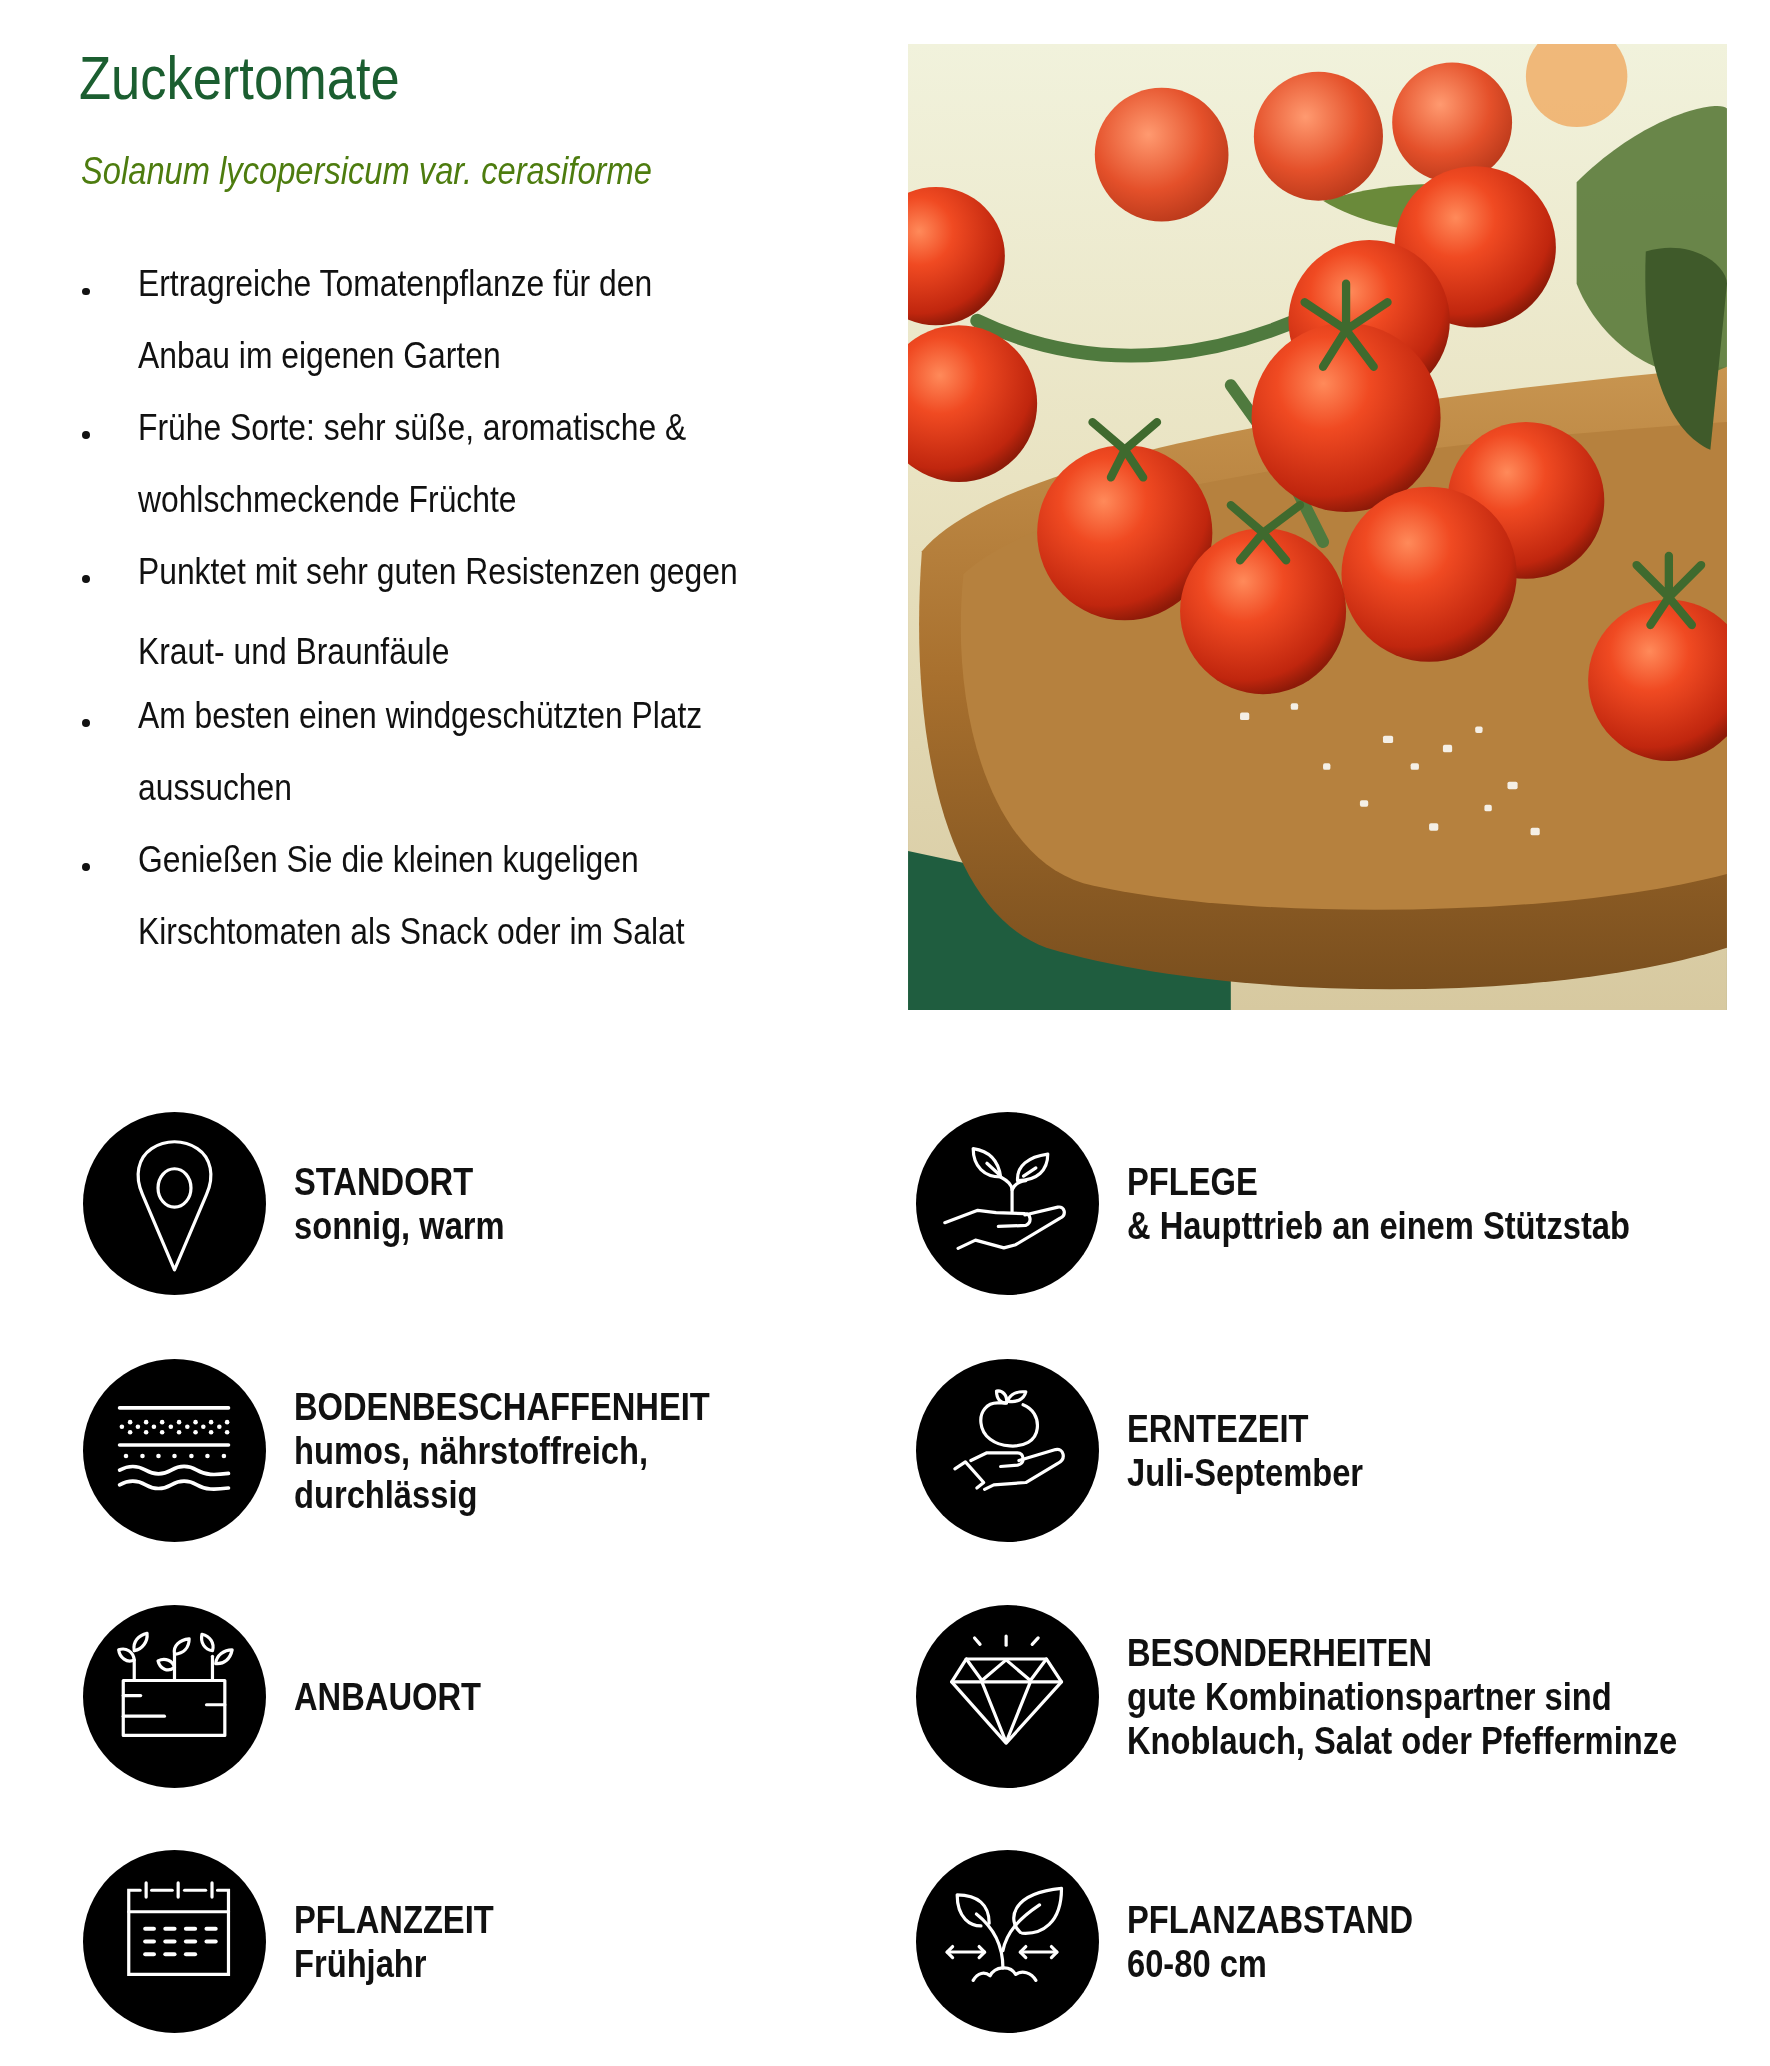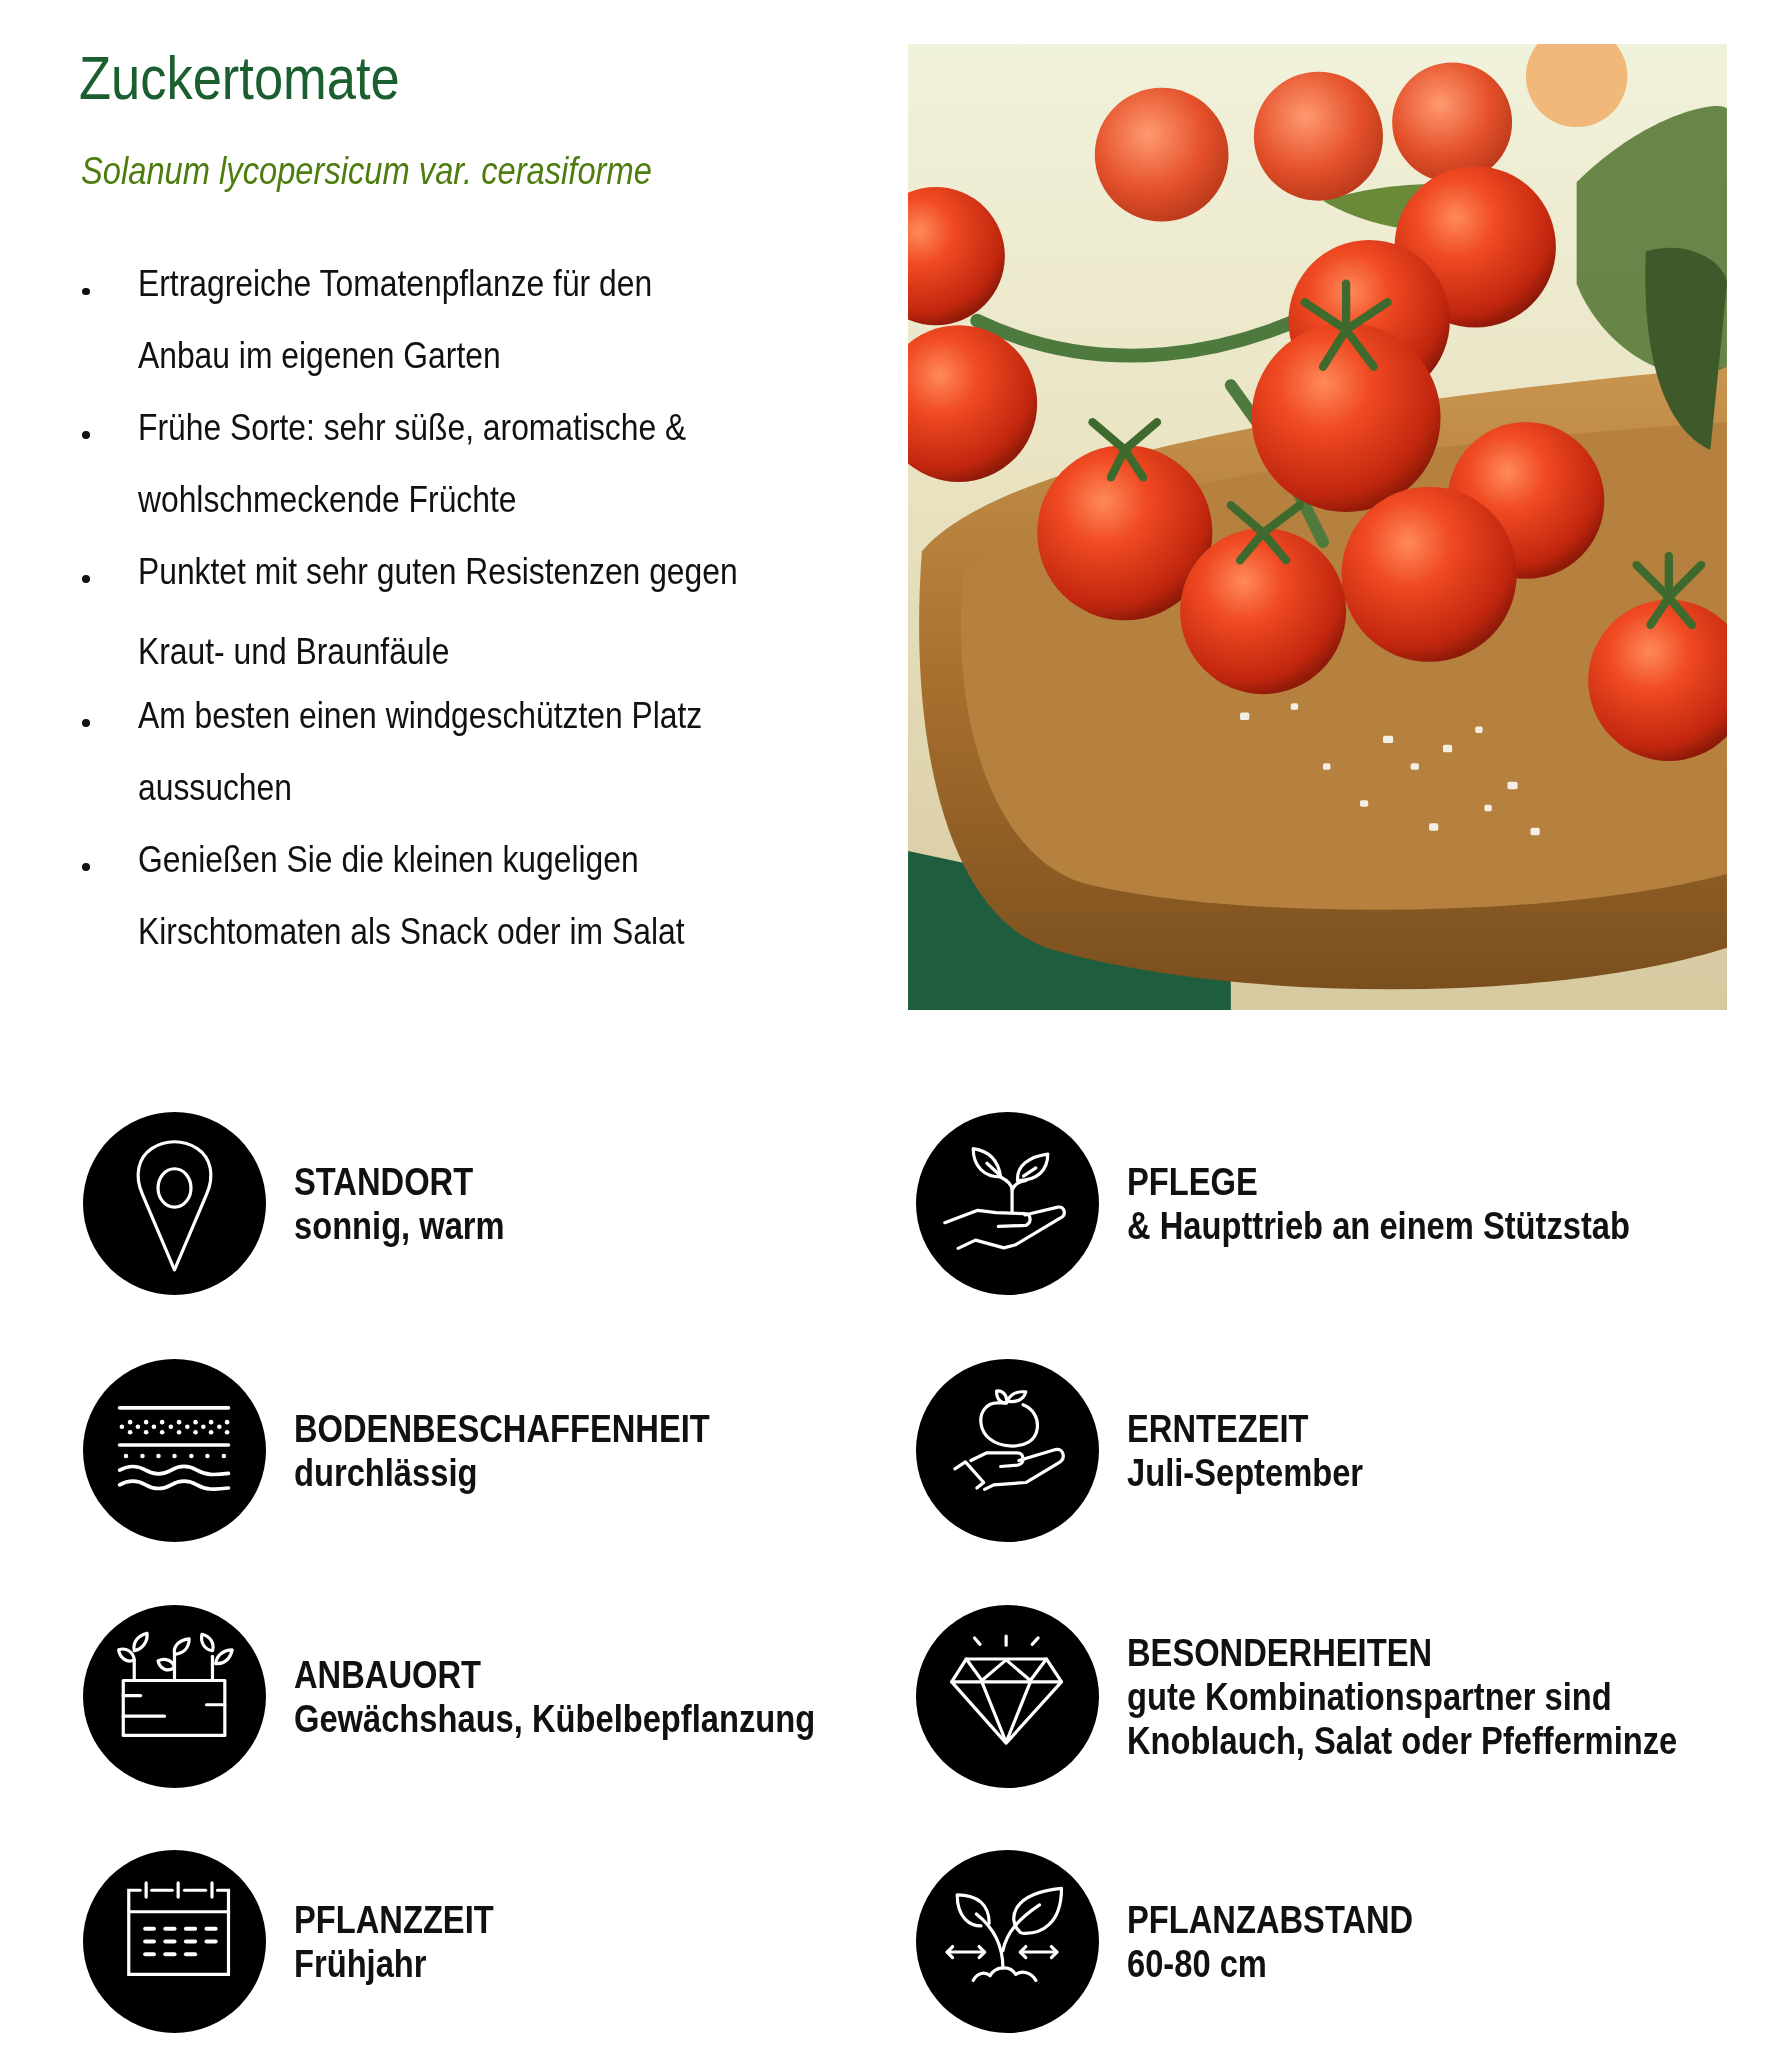--- a/index.html
+++ b/index.html
@@ -187,20 +187,21 @@
           <circle cx="237" cy="212" r="5"></circle>
           <circle cx="272" cy="212" r="5"></circle>
           <circle cx="308" cy="212" r="5"></circle>
       </g>
       <path d="M80 243 C100 232 118 232 137 243 C156 254 174 254 193 243 C212 232 230 232 249 243 C268 254 286 254 318 250"></path>
       <path d="M80 275 C100 264 118 264 137 275 C156 286 174 286 193 275 C212 264 230 264 249 275 C268 286 286 286 318 282"></path>
     </svg>
   </div>
   <div class="text">
     <span class="heading"><span class="condensed">BODENBESCHAFFENHEIT</span></span>
+    <span class="value-line"><span class="condensed">humos, nährstoffreich,</span></span>
     <span class="value-line"><span class="condensed">durchlässig</span></span>
   </div>
 </div>
 
 <div class="feature" style="left:83px; top:1605px;">
   <div class="icon-circle">
     <svg viewBox="0 0 400 400" fill="none" stroke="#fff" stroke-width="7" stroke-linecap="round" stroke-linejoin="round">
       <rect x="88" y="165" width="222" height="120"></rect>
       <line x1="88" y1="198" x2="126" y2="198"></line>
       <line x1="88" y1="243" x2="178" y2="243"></line>
@@ -211,21 +212,20 @@
       <path d="M112 120 C96 128 80 115 78 98 C94 92 110 102 112 120 Z"></path>
       <path d="M112 100 C108 80 122 66 140 62 C142 80 130 96 112 100 Z"></path>
       <path d="M200 136 C186 148 168 140 164 122 C180 114 196 122 200 136 Z"></path>
       <path d="M200 108 C196 88 212 76 232 74 C232 94 220 106 200 108 Z"></path>
       <path d="M283 100 C266 98 256 82 260 64 C278 68 288 84 283 100 Z"></path>
       <path d="M290 128 C292 110 308 98 326 98 C322 118 308 130 290 128 Z"></path>
     </svg>
   </div>
   <div class="text">
     <span class="heading"><span class="condensed">ANBAUORT</span></span>
-    <span class="value-line"><span class="condensed">Gewächshaus, Kübelbepflanzung</span></span>
   </div>
 </div>
 
 <div class="feature" style="left:83px; top:1850px;">
   <div class="icon-circle">
     <svg viewBox="0 0 400 400" fill="none" stroke="#fff" stroke-width="7" stroke-linecap="round">
       <path d="M125 88 L100 88 L100 272 L318 272 L318 88 L294 88"></path>
       <line x1="150" y1="88" x2="195" y2="88"></line>
       <line x1="222" y1="88" x2="268" y2="88"></line>
       <line x1="138" y1="72" x2="138" y2="103"></line>

